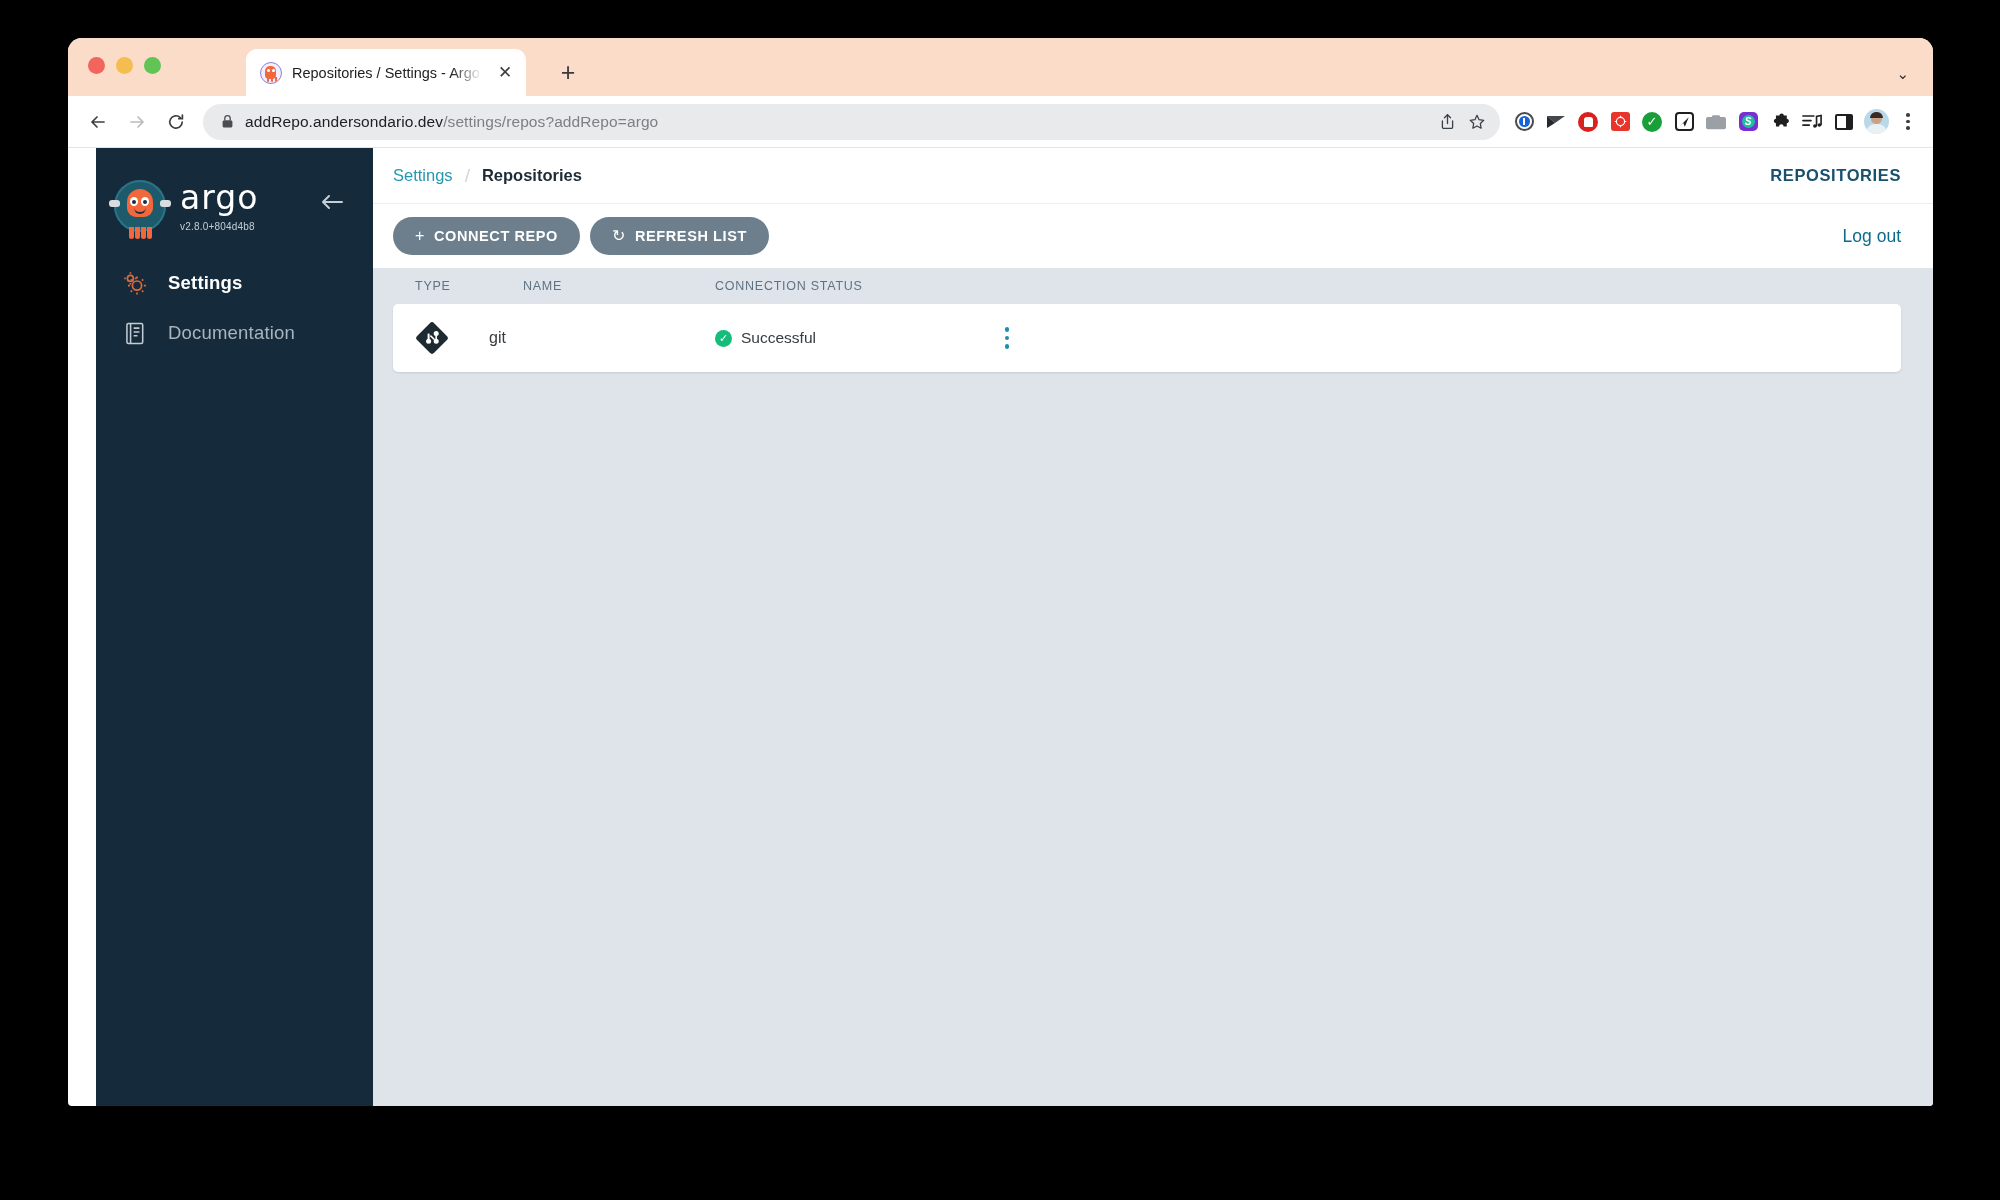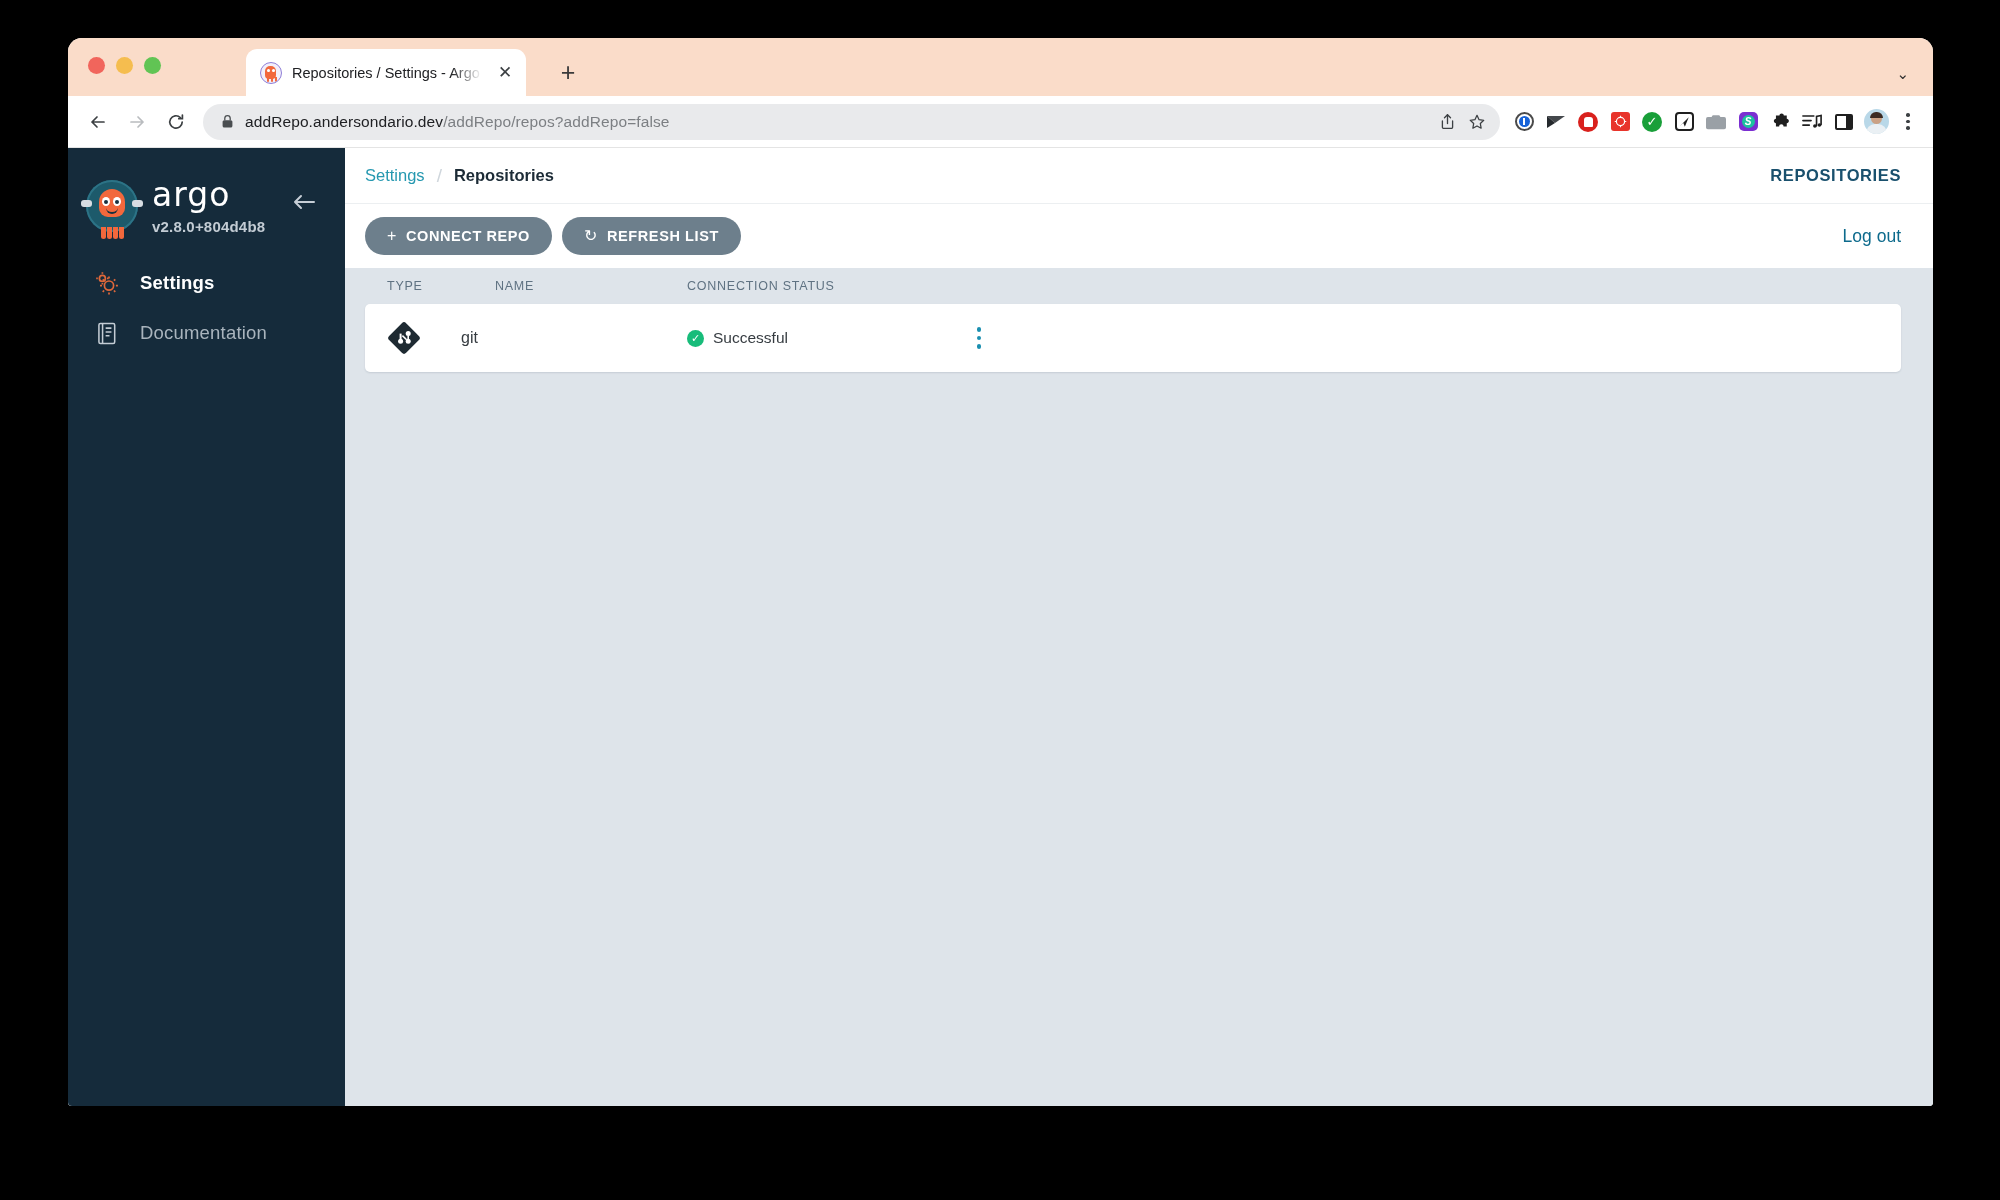--- a/index.html
+++ b/index.html
@@ -219,20 +219,21 @@
     display: flex; flex-direction: column; align-items: center; justify-content: center;
     gap: 3.2px; flex: 0 0 auto; margin-left: 2px;
   }
   .kebab-browser span { width: 3.6px; height: 3.6px; border-radius: 50%; background: #3c4043; }
 
   
   .app {
     display: flex;
     height: calc(1068px - 58px - 52px);
     background: #dee4ea;
+    margin-left: 28px;
   }
 
   
   .sidebar {
     width: 277px; flex: 0 0 auto;
     background: #152b3b;
     color: #ffffff;
     position: relative;
   }
   .brand {
@@ -278,21 +279,21 @@
   }
   .logo-mark .ear.l { left: -5px; }
   .logo-mark .ear.r { right: -5px; }
   .brand-text { margin-left: 14px; }
   .brand-name {
     font-size: 33px; font-weight: 400; letter-spacing: 1px;
     line-height: 1; color: #ffffff;
     font-family: "DejaVu Sans", sans-serif;
   }
   .brand-version {
-    font-size: 15px; color: #c3ccd4; margin-top: 7px; letter-spacing: .2px; font-weight: bold;
+    font-size: 10px; color: #c3ccd4; margin-top: 7px; letter-spacing: .2px;
   }
   .collapse-arrow {
     position: absolute; right: 28px; top: 44px;
     color: #c6ced6;
   }
 
   .nav { margin-top: 18px; }
   .nav-item {
     display: flex; align-items: center;
     height: 50px; padding-left: 26px;
@@ -437,21 +438,21 @@
       </svg>
     </div>
 
     <div class="omnibox">
       <span class="lock-icon">
         <svg width="13" height="15" viewBox="0 0 13 15" fill="none" stroke="#4a4e51" stroke-width="1.3">
           <rect x="1.6" y="6.2" width="9.8" height="7.4" rx="1.6" fill="#4a4e51" stroke="none"></rect>
           <path d="M3.8 6.2V4.3a2.7 2.7 0 0 1 5.4 0v1.9"></path>
         </svg>
       </span>
-      <span class="url-text"><span>addRepo.andersondario.dev</span><span class="path">/addRepo/repos?addRepo=false</span></span>
+      <span class="url-text"><span>addRepo.andersondario.dev</span><span class="path">/settings/repos?addRepo=argo</span></span>
       <span class="omni-action">
         <svg width="17" height="17" viewBox="0 0 18 18" fill="none" stroke="#3c4043" stroke-width="1.4" stroke-linecap="round" stroke-linejoin="round">
           <path d="M9 1.8v9.4"></path>
             <path d="M5.8 5l3.2-3.2L12.2 5"></path>
           <path d="M3.6 8.4v6.8a1 1 0 0 0 1 1h8.8a1 1 0 0 0 1-1V8.4"></path>
         </svg>
       </span>
       <span class="omni-action">
         <svg width="18" height="18" viewBox="0 0 20 20" fill="none" stroke="#3c4043" stroke-width="1.4" stroke-linejoin="round">
           <path d="M10 2.6l2.3 4.8 5.2.7-3.8 3.6.9 5.2-4.6-2.5-4.6 2.5.9-5.2L2.5 8.1l5.2-.7z"></path>

